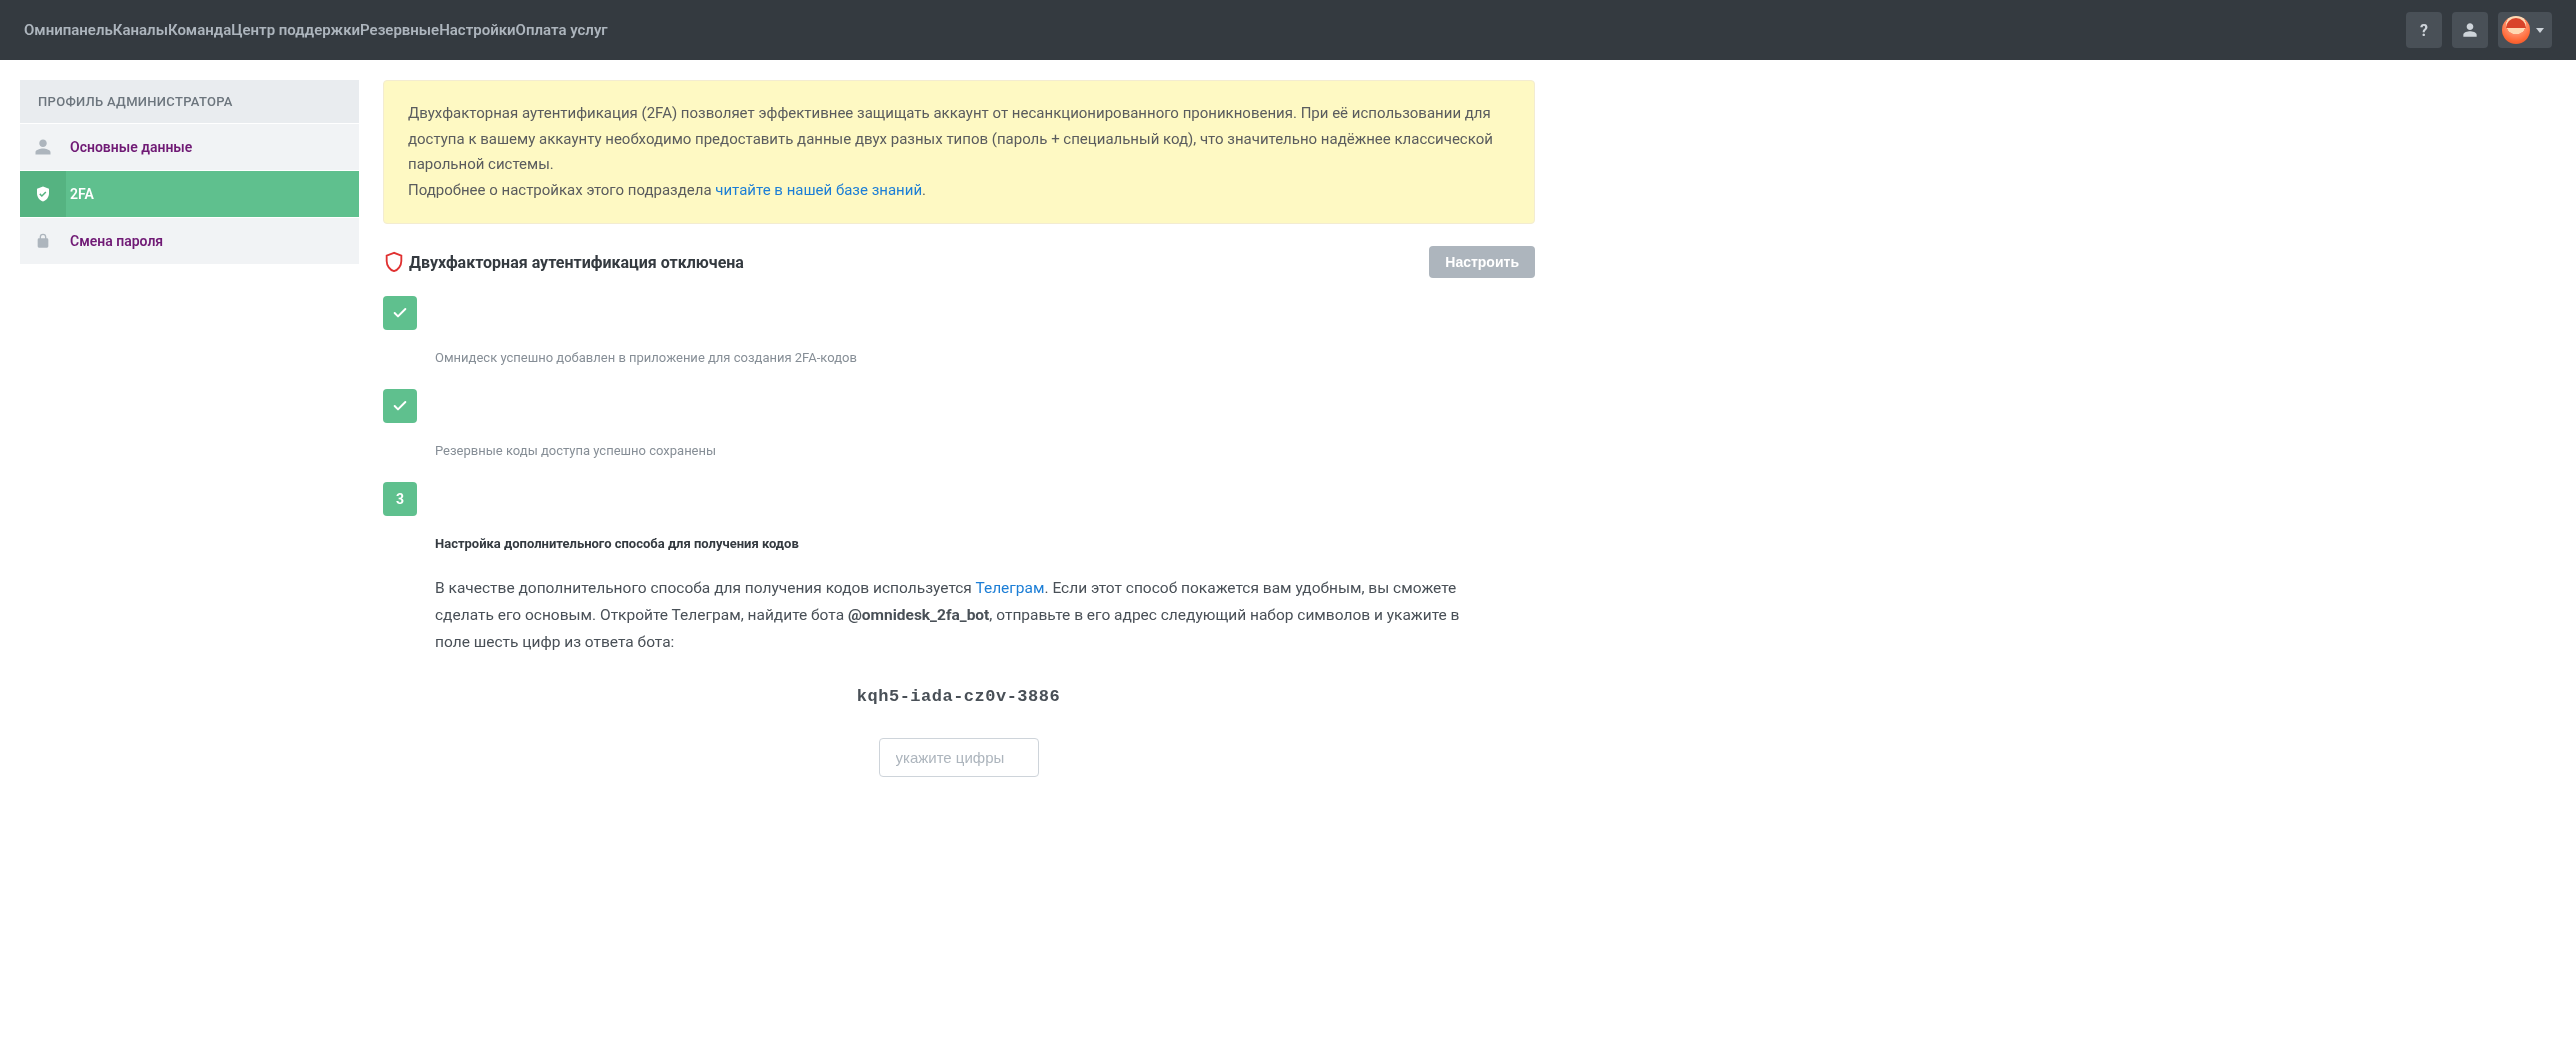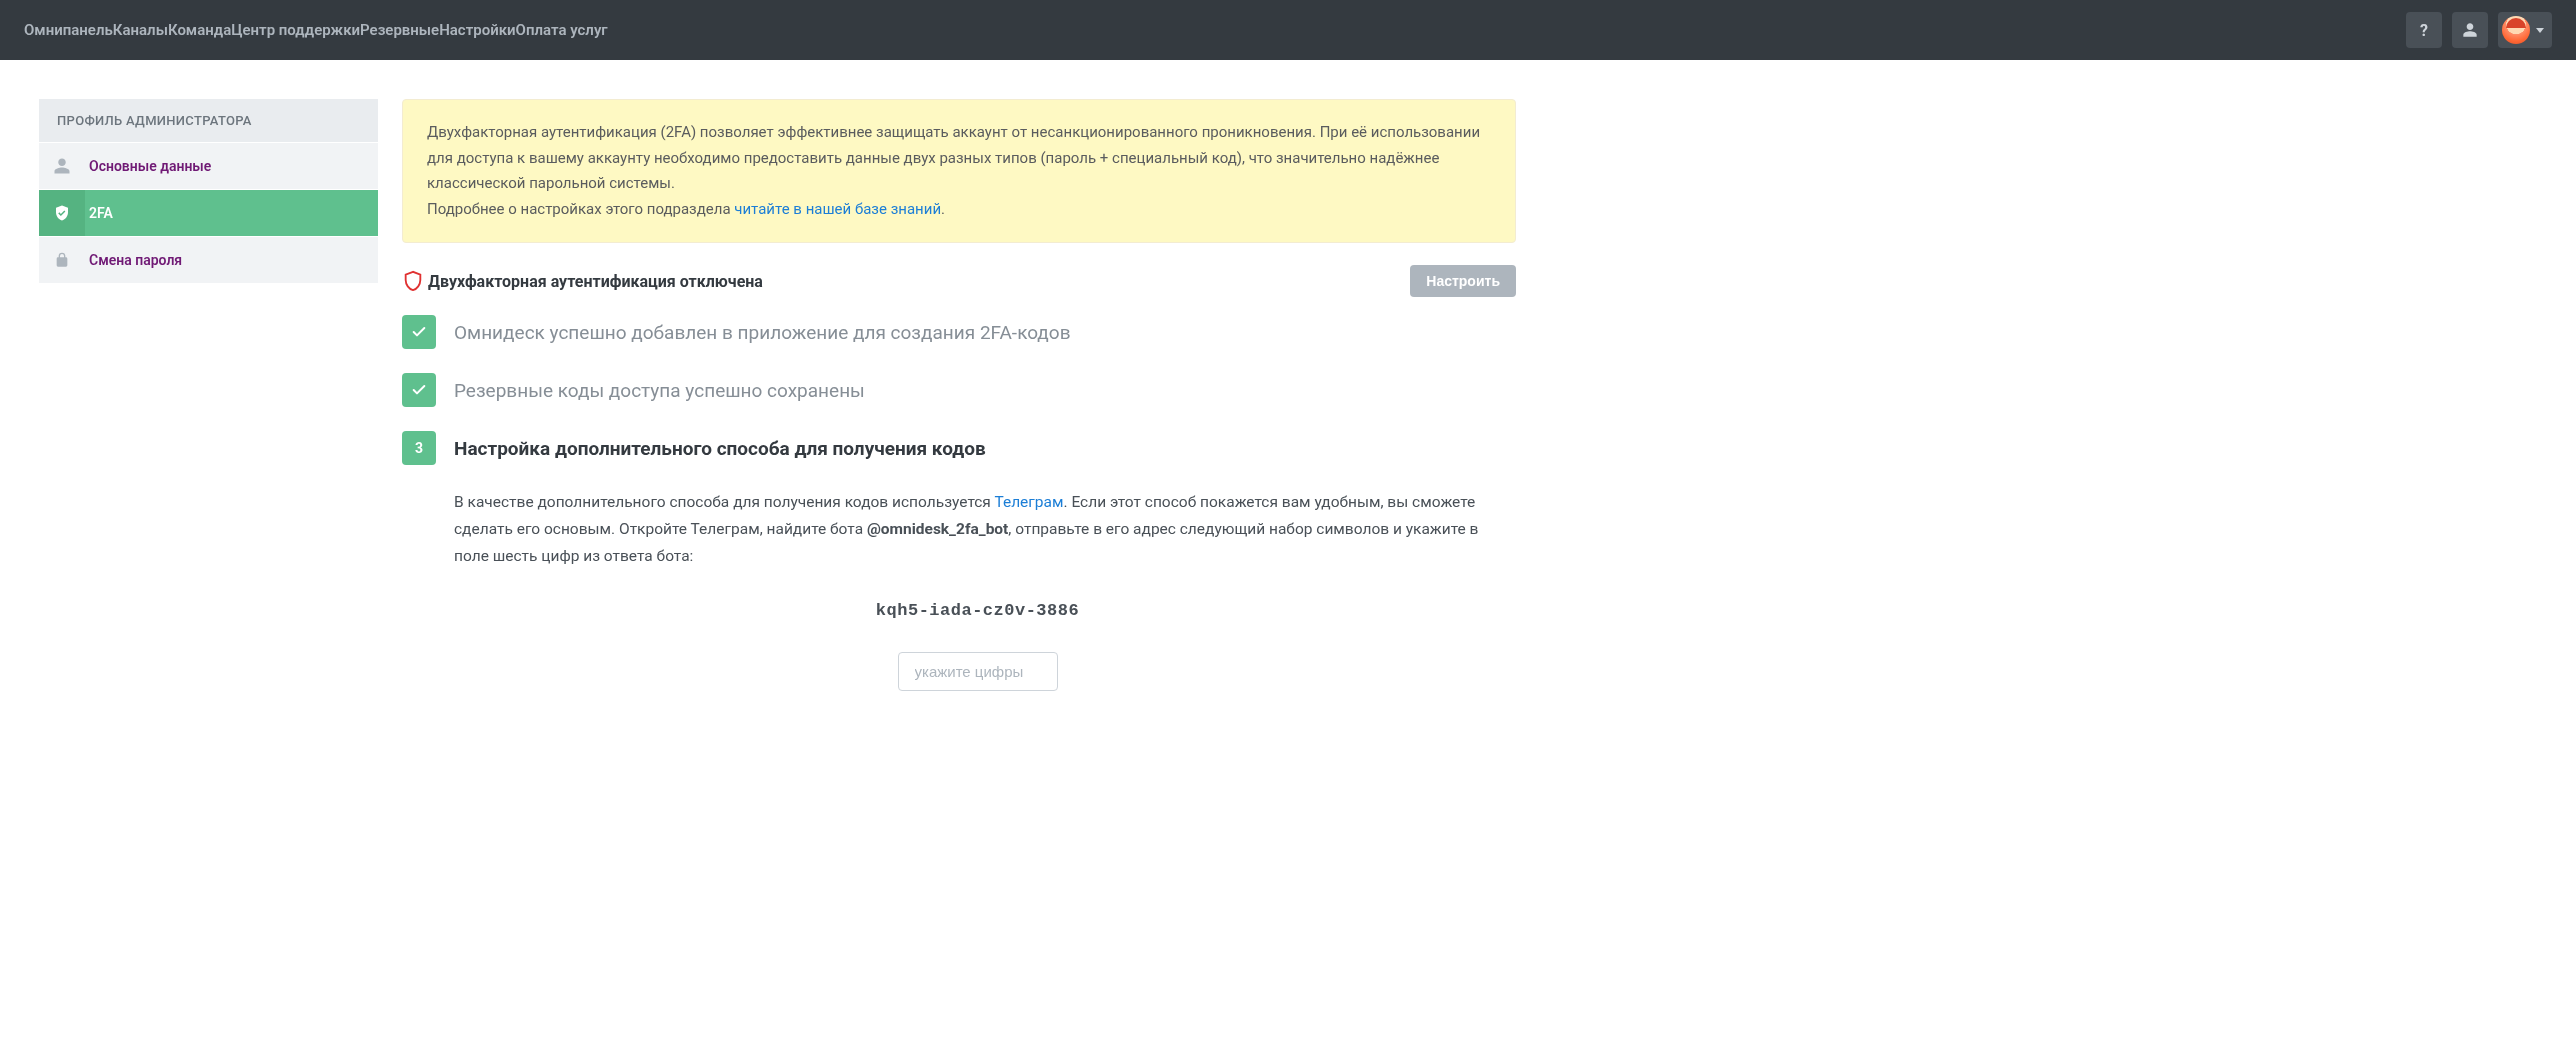--- a/index.html
+++ b/index.html
@@ -10,21 +10,21 @@
 .nav-items { display: flex; }
 .nav-item { color: #adb5bd; font-weight: 600; font-size: 15px; cursor: pointer; }
 .nav-right { display: flex; gap: 10px; align-items: center; }
 .nav-icon-btn { width: 36px; height: 36px; background: #495057; border-radius: 4px; display: flex; align-items: center; justify-content: center; color: #ced4da; cursor: pointer; font-weight: bold; font-size: 16px; }
 .nav-avatar-wrap { display: flex; align-items: center; background: #495057; border-radius: 4px; height: 36px; padding: 0 8px 0 4px; gap: 6px; cursor: pointer; }
 .nav-avatar { width: 28px; height: 28px; border-radius: 50%; background: radial-gradient(circle at 50% 30%, #ffd9b3 0%, #ffd9b3 40%, #ff8c66 41%, #ff6633 70%, #d94f2a 100%); position: relative; }
 .nav-avatar::after { content:""; position:absolute; top:2px; left:4px; width:20px; height:10px; background:#d9432a; border-radius: 10px 10px 0 0; }
 .nav-caret { width: 0; height: 0; border-left: 4px solid transparent; border-right: 4px solid transparent; border-top: 5px solid #ced4da; }
 
 
-.page { display: flex; gap: 24px; padding: 39px; max-width: 1555px; }
+.page { display: flex; gap: 24px; padding: 20px; max-width: 1555px; }
 .sidebar { width: 339px; flex-shrink: 0; }
 .sidebar-header { background: #e9ecef; padding: 14px 18px; color: #6c757d; font-size: 13px; font-weight: 500; letter-spacing: 0.3px; }
 .sidebar-item { display: flex; align-items: center; background: #f1f3f5; padding: 0; cursor: pointer; border-top: 1px solid #fff; }
 .sidebar-item.active { background: #5fc08e; color: #fff; }
 .sidebar-icon-box { width: 46px; height: 46px; display:flex; align-items:center; justify-content:center; color:#adb5bd; flex-shrink:0; }
 .sidebar-item.active .sidebar-icon-box { color: #fff; background: #55b381; }
 .sidebar-label { font-weight: 600; color: #701a75; padding-left: 4px; }
 .sidebar-item.active .sidebar-label { color: #fff; }
 
 
@@ -32,21 +32,21 @@
 .notice { background: #fef9c3; border: 1px solid #f3ecd1; border-radius: 4px; padding: 20px 24px; color: #5a5c5e; line-height: 1.7; font-size: 15px; }
 .notice a { color: #1c7ed6; text-decoration: none; }
 
 .status-row { display:flex; align-items:center; justify-content:space-between; margin: 22px 0 18px 0; }
 .status-left { display:flex; align-items:center; gap:4px; }
 .status-title { font-weight: 700; font-size: 16px; color: #343a40; }
 .configure-btn { background: #adb5bd; color: #fff; border: none; border-radius: 4px; padding: 8px 16px; font-size: 14px; font-weight: 600; cursor: pointer; }
 
 .step { display:flex; align-items:flex-start; gap: 18px; margin-bottom: 24px; }
 .step-box { width: 34px; height: 34px; background: #5fc08e; border-radius: 4px; display:flex; align-items:center; justify-content:center; color:#fff; font-weight:700; flex-shrink:0; }
-.step-text { color: #868e96; font-size: 19px; padding-top: 6px; }
+.step-text { color: #868e96; font-size: 13px; padding-top: 6px; margin-top: 48px; }
 .step.current .step-text { color: #343a40; font-weight: 700; }
 
 .step-body { margin-left: 52px; color: #495057; font-size: 15.5px; line-height:1.75; max-width: 1047px; }
 .step-body a { color: #1c7ed6; text-decoration:none; }
 .step-body strong { font-weight: 700; }
 
 .code-block { text-align:center; font-family: "Courier New", monospace; font-weight:700; font-size: 17px; margin: 26px 0; letter-spacing: 0.5px; }
 .digit-input-wrap { text-align:center; }
 .digit-input { border: 1px solid #ced4da; border-radius: 4px; padding: 10px 16px; font-size: 15px; width: 160px; text-align:left; color:#a16207; }
 .digit-input::placeholder { color:#adb5bd; }

